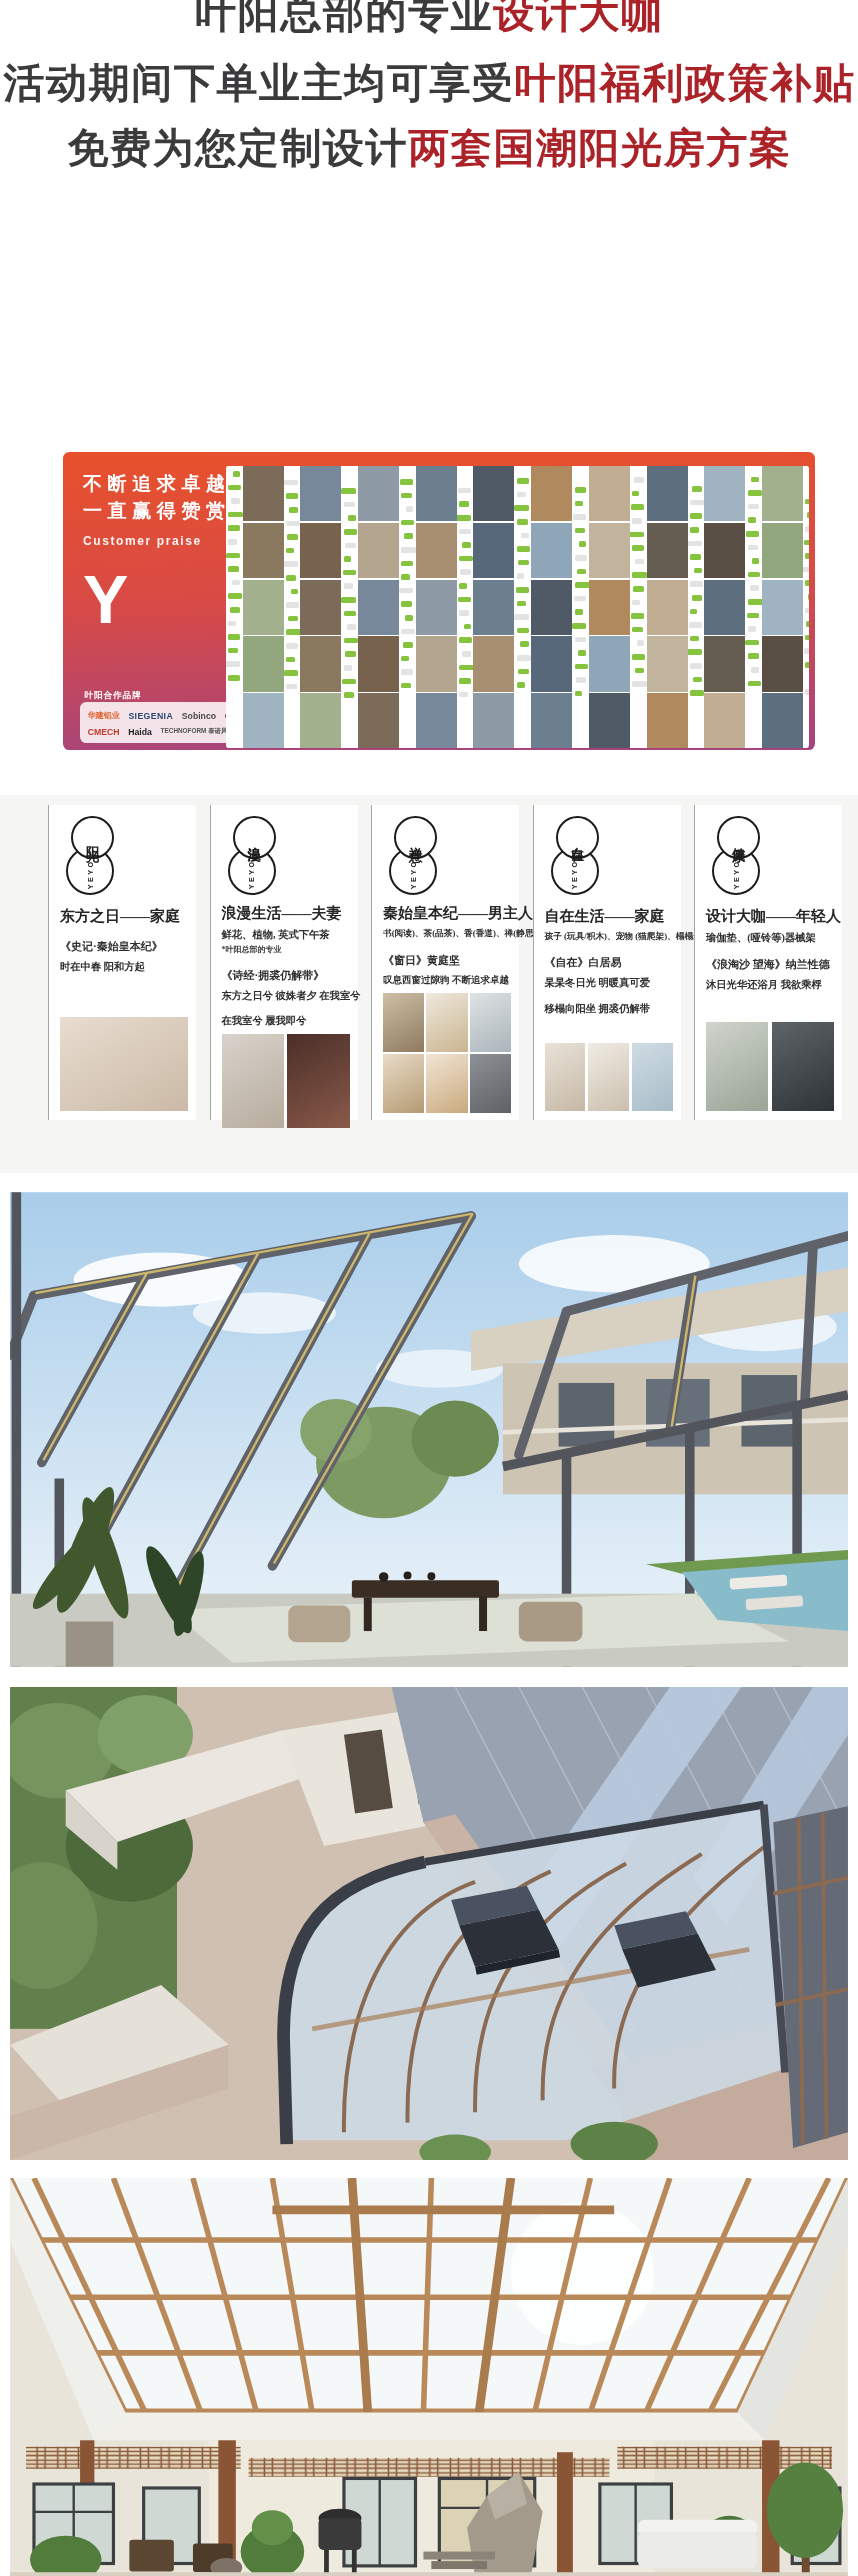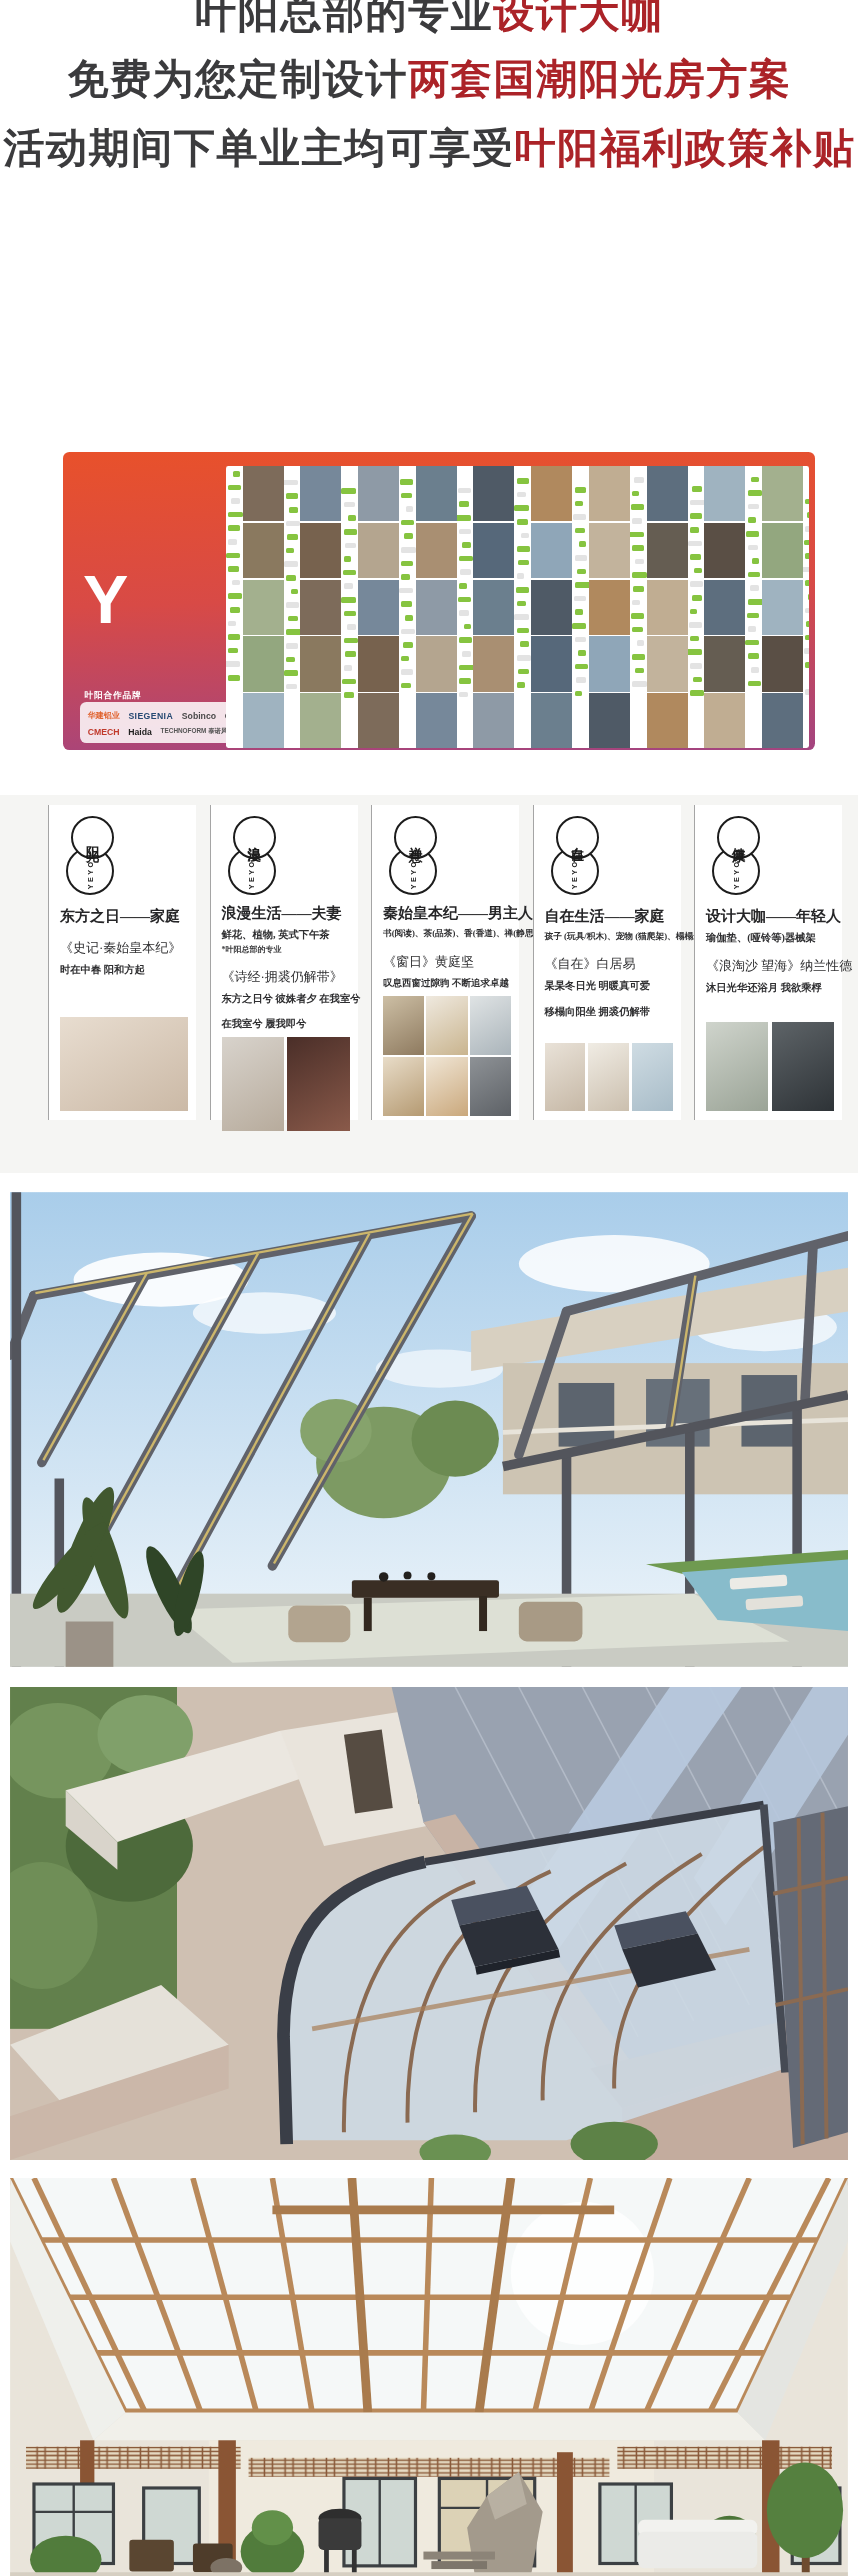--- a/index.html
+++ b/index.html
@@ -49,21 +49,21 @@
   .circ{border:2px solid #1c1c1c;border-radius:50%;background:#fff;display:flex;
     align-items:center;justify-content:center;box-sizing:border-box;}
   .circ.top{width:43px;height:43px;margin-left:11px;position:relative;z-index:2;}
   .circ.top span{writing-mode:vertical-rl;font-size:13.5px;font-weight:700;line-height:1;letter-spacing:1.6px;color:#1c1c1c;}
   .circ.bot{width:48px;height:48px;margin-top:-12.7px;margin-left:6.4px;position:relative;z-index:1;}
   .vey{writing-mode:vertical-rl;transform:rotate(180deg);font-size:7.2px;letter-spacing:2.4px;
     color:#1c1c1c;font-weight:700;font-family:"Liberation Sans",sans-serif;}
   .ctitle{margin:6.4px 0 0 0;font-size:15px;font-weight:800;color:#262628;white-space:nowrap;letter-spacing:0;}
   .csub{margin-top:4.8px;font-size:10.3px;font-weight:700;white-space:nowrap;}
   .cnote{margin-top:2.4px;font-size:8px;font-weight:700;color:#3c3c3e;}
-  .csrc{margin-top:12.7px;font-size:13px;font-weight:400;white-space:nowrap;}
+  .csrc{margin-top:12.7px;font-size:11px;font-weight:700;white-space:nowrap;}
   .cpoem{font-size:10.3px;font-weight:700;line-height:25.4px;white-space:nowrap;}
   .cphotos{margin-top:auto;display:flex;gap:3.2px;}
   .cphotos .cphoto{flex:1;}
   .s1 .cphoto{height:94px;}
   .s2 .cphoto{height:94px;}
   .cphotos.s3{display:grid;grid-template-columns:repeat(3,1fr);gap:2.4px;}
   .s3 .cphoto{height:59px;}
   .s4 .cphoto{height:68px;}
   .s5 .cphoto{height:89px;}
 
@@ -72,25 +72,30 @@
   .photo svg{display:block;width:838px;}
   .p1{margin-top:18.3px;}
   .p2{margin-top:20px;}
   .p3{margin-top:18.3px;}
 </style>
 </head>
 <body>
 
 <div class="header">
   <div class="hl l1"><span class="dark">叶阳总部的专业</span><span class="red">设计大咖</span></div>
+  <div class="hl l3"><span class="dark">活动期间下单业主均可享受</span><span class="red">叶阳福利政策补贴</span></div>
   <div class="hl l2"><span class="dark">免费为您定制设计</span><span class="red">两套国潮阳光房方案</span></div>
-  <div class="hl l3"><span class="dark">活动期间下单业主均可享受</span><span class="red">叶阳福利政策补贴</span></div>
 </div>
 
 <section class="banner">
+  <div class="slogan">
+    <div>不断追求卓越</div>
+    <div>一直赢得赞赏</div>
+    <div class="en">Customer praise</div>
+  </div>
   <div class="ylogo">Y</div>
   <div class="plabel">叶阳合作品牌</div>
   <div class="brandbox">
     <div class="brow">
       <span class="b0">华建铝业</span>
       <span class="b1">SIEGENIA</span>
       <span class="b2">Sobinco</span>
       <span class="b3">CMECH</span>
     </div>
     <div class="brow">

